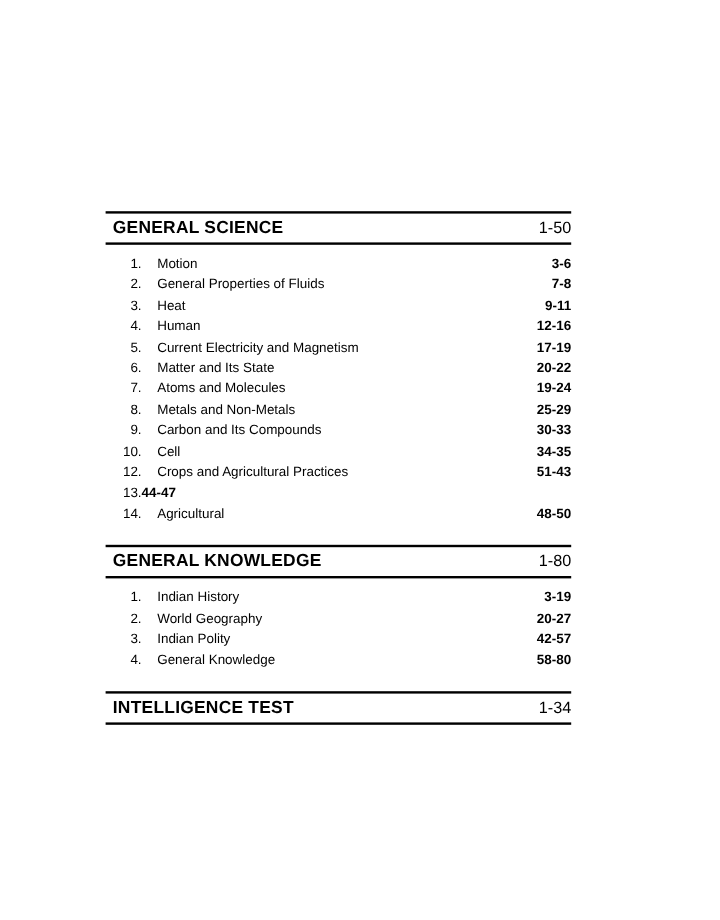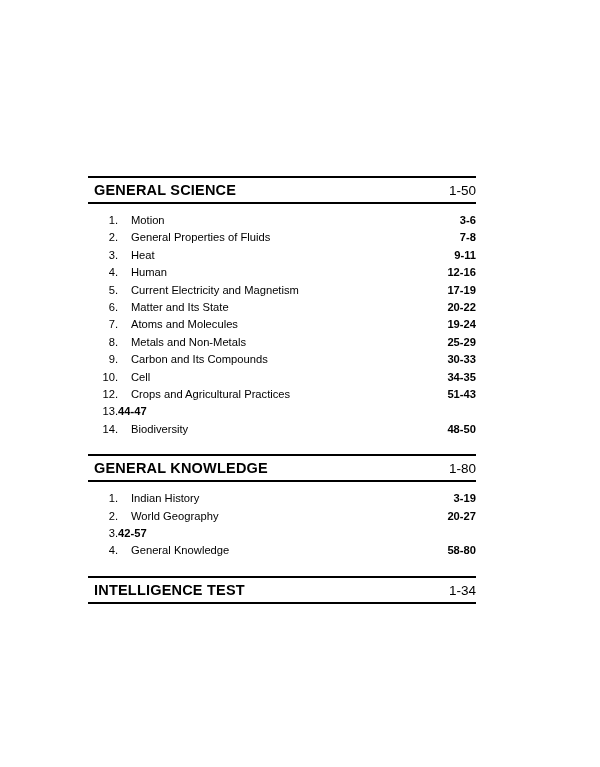--- a/index.html
+++ b/index.html
@@ -145,21 +145,21 @@
           <span class="entry-num">12.</span>
           <span class="entry-title">Crops and Agricultural Practices</span>
           <span class="entry-pages">51-43</span>
         </div>
         <div class="entry">
           <span class="entry-num">13.</span>
           <span class="entry-pages">44-47</span>
         </div>
         <div class="entry">
           <span class="entry-num">14.</span>
-          <span class="entry-title">Biodiversity</span>
+          <span class="entry-title">Agricultural</span>
           <span class="entry-pages">48-50</span>
         </div>
       </div>
     </div>
 
     <div class="section">
       <div class="section-head">
         <span class="section-title">GENERAL KNOWLEDGE</span>
         <span class="section-pages">1-80</span>
       </div>
@@ -169,20 +169,21 @@
           <span class="entry-title">Indian History</span>
           <span class="entry-pages">3-19</span>
         </div>
         <div class="entry">
           <span class="entry-num">2.</span>
           <span class="entry-title">World Geography</span>
           <span class="entry-pages">20-27</span>
         </div>
         <div class="entry">
           <span class="entry-num">3.</span>
+          <span class="entry-title">Indian Polity</span>
           <span class="entry-pages">42-57</span>
         </div>
         <div class="entry">
           <span class="entry-num">4.</span>
           <span class="entry-title">General Knowledge</span>
           <span class="entry-pages">58-80</span>
         </div>
       </div>
     </div>
 

